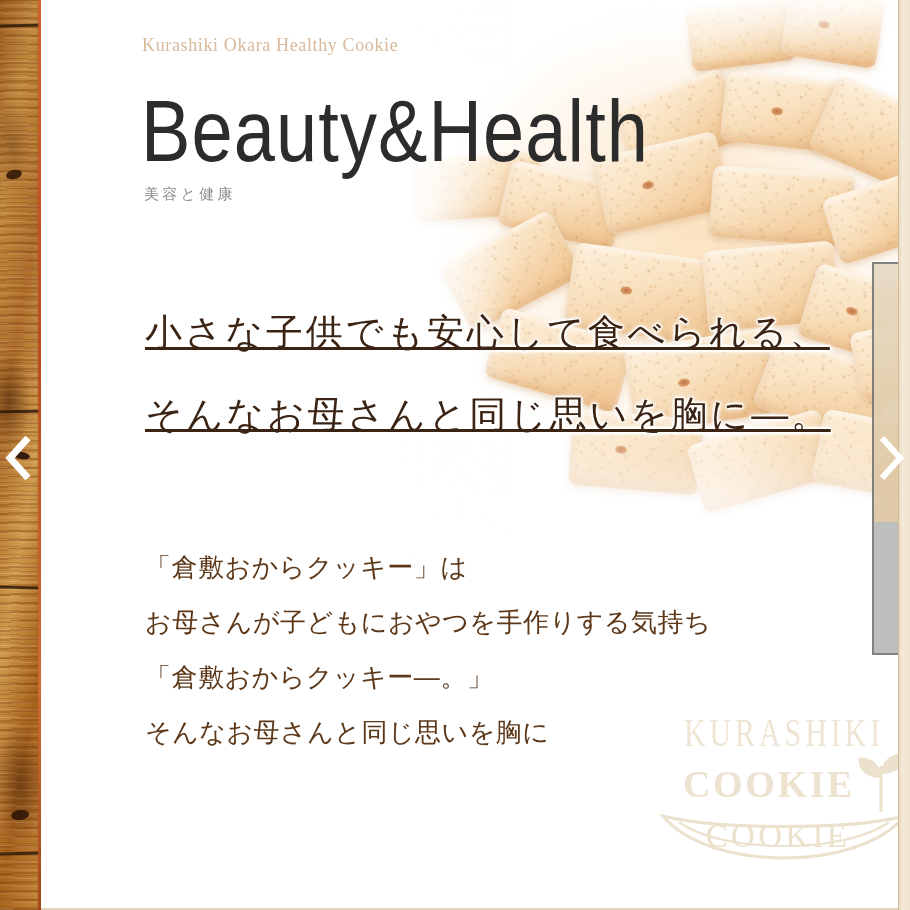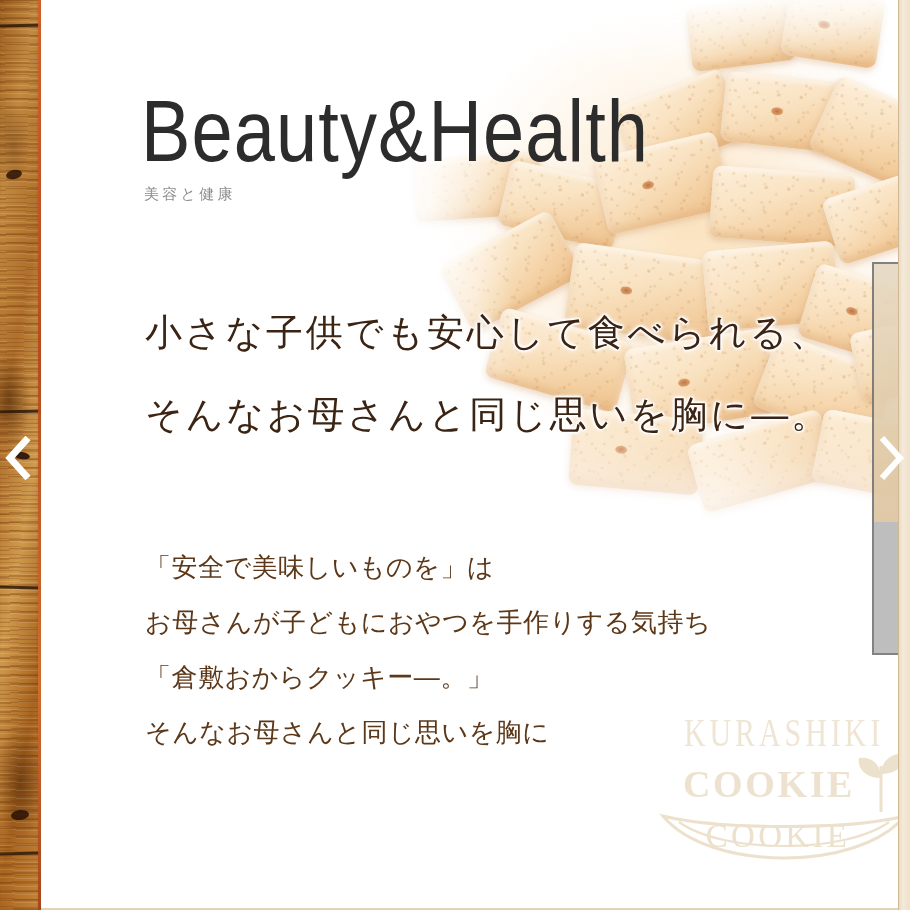--- a/index.html
+++ b/index.html
@@ -133,20 +133,21 @@
     font-size:15px;letter-spacing:.22em;color:#8d8d8d;white-space:nowrap;
   }
 
   .headline{
     position:absolute;left:104px;top:292px;width:740px;
     font-size:37px;line-height:82px;letter-spacing:.075em;
     color:#3b2414;font-weight:400;
     text-shadow:
        0 0 3px #fff, 0 0 3px #fff, 0 0 5px #fff, 0 0 7px #fff,
        1px 1px 2px #fff, -1px -1px 2px #fff, 1px -1px 2px #fff, -1px 1px 2px #fff;
+    text-decoration: underline;
   }
   .headline .ln{display:block;white-space:nowrap;}
 
   .body-copy{
     position:absolute;left:104px;top:540px;width:700px;
     font-size:26px;line-height:55px;letter-spacing:.02em;
     color:#5c3718;font-weight:500;
     text-shadow:0 0 3px #fff,0 0 4px #fff,0 0 6px #fff;
   }
   .body-copy .ln{display:block;white-space:nowrap;}
@@ -239,30 +240,31 @@
         <path d="M30 118 C74 150 196 150 240 118" fill="none" stroke="#ece0cb" stroke-width="2.2"></path>
         <path d="M232 108 L232 62" fill="none" stroke="#ece0cb" stroke-width="3"></path>
         <path d="M232 74 C216 74 208 64 210 54 C224 52 232 62 232 74 Z" fill="#ece0cb"></path>
         <path d="M232 70 C248 70 258 60 256 50 C242 48 232 58 232 70 Z" fill="#ece0cb"></path>
       </svg>
       <div class="wm-kurashiki">KURASHIKI</div>
       <div class="wm-okara">COOKIE</div>
       <div class="wm-cookie">COOKIE</div>
     </div>
 
+    <div class="eyebrow">Kurashiki Okara Healthy Cookie</div>
     <div class="logo-beauty">Beauty&amp;Health</div>
     <div class="logo-sub">美容と健康</div>
 
     <div class="headline">
       <span class="ln">小さな子供でも安心して食べられる、</span>
       <span class="ln">そんなお母さんと同じ思いを胸に—。</span>
     </div>
 
     <div class="body-copy">
-      <span class="ln">「安全で美味しいものを」は</span>
+      <span class="ln">「倉敷おからクッキー」は</span>
       <span class="ln">お母さんが子どもにおやつを手作りする気持ち</span>
       <span class="ln">「倉敷おからクッキー—。」</span>
       <span class="ln">そんなお母さんと同じ思いを胸に</span>
     </div>
   </div>
 
   <div class="canvas-bottom-line"></div>
 
   <div class="peek">
     <div class="peek-img"></div>

